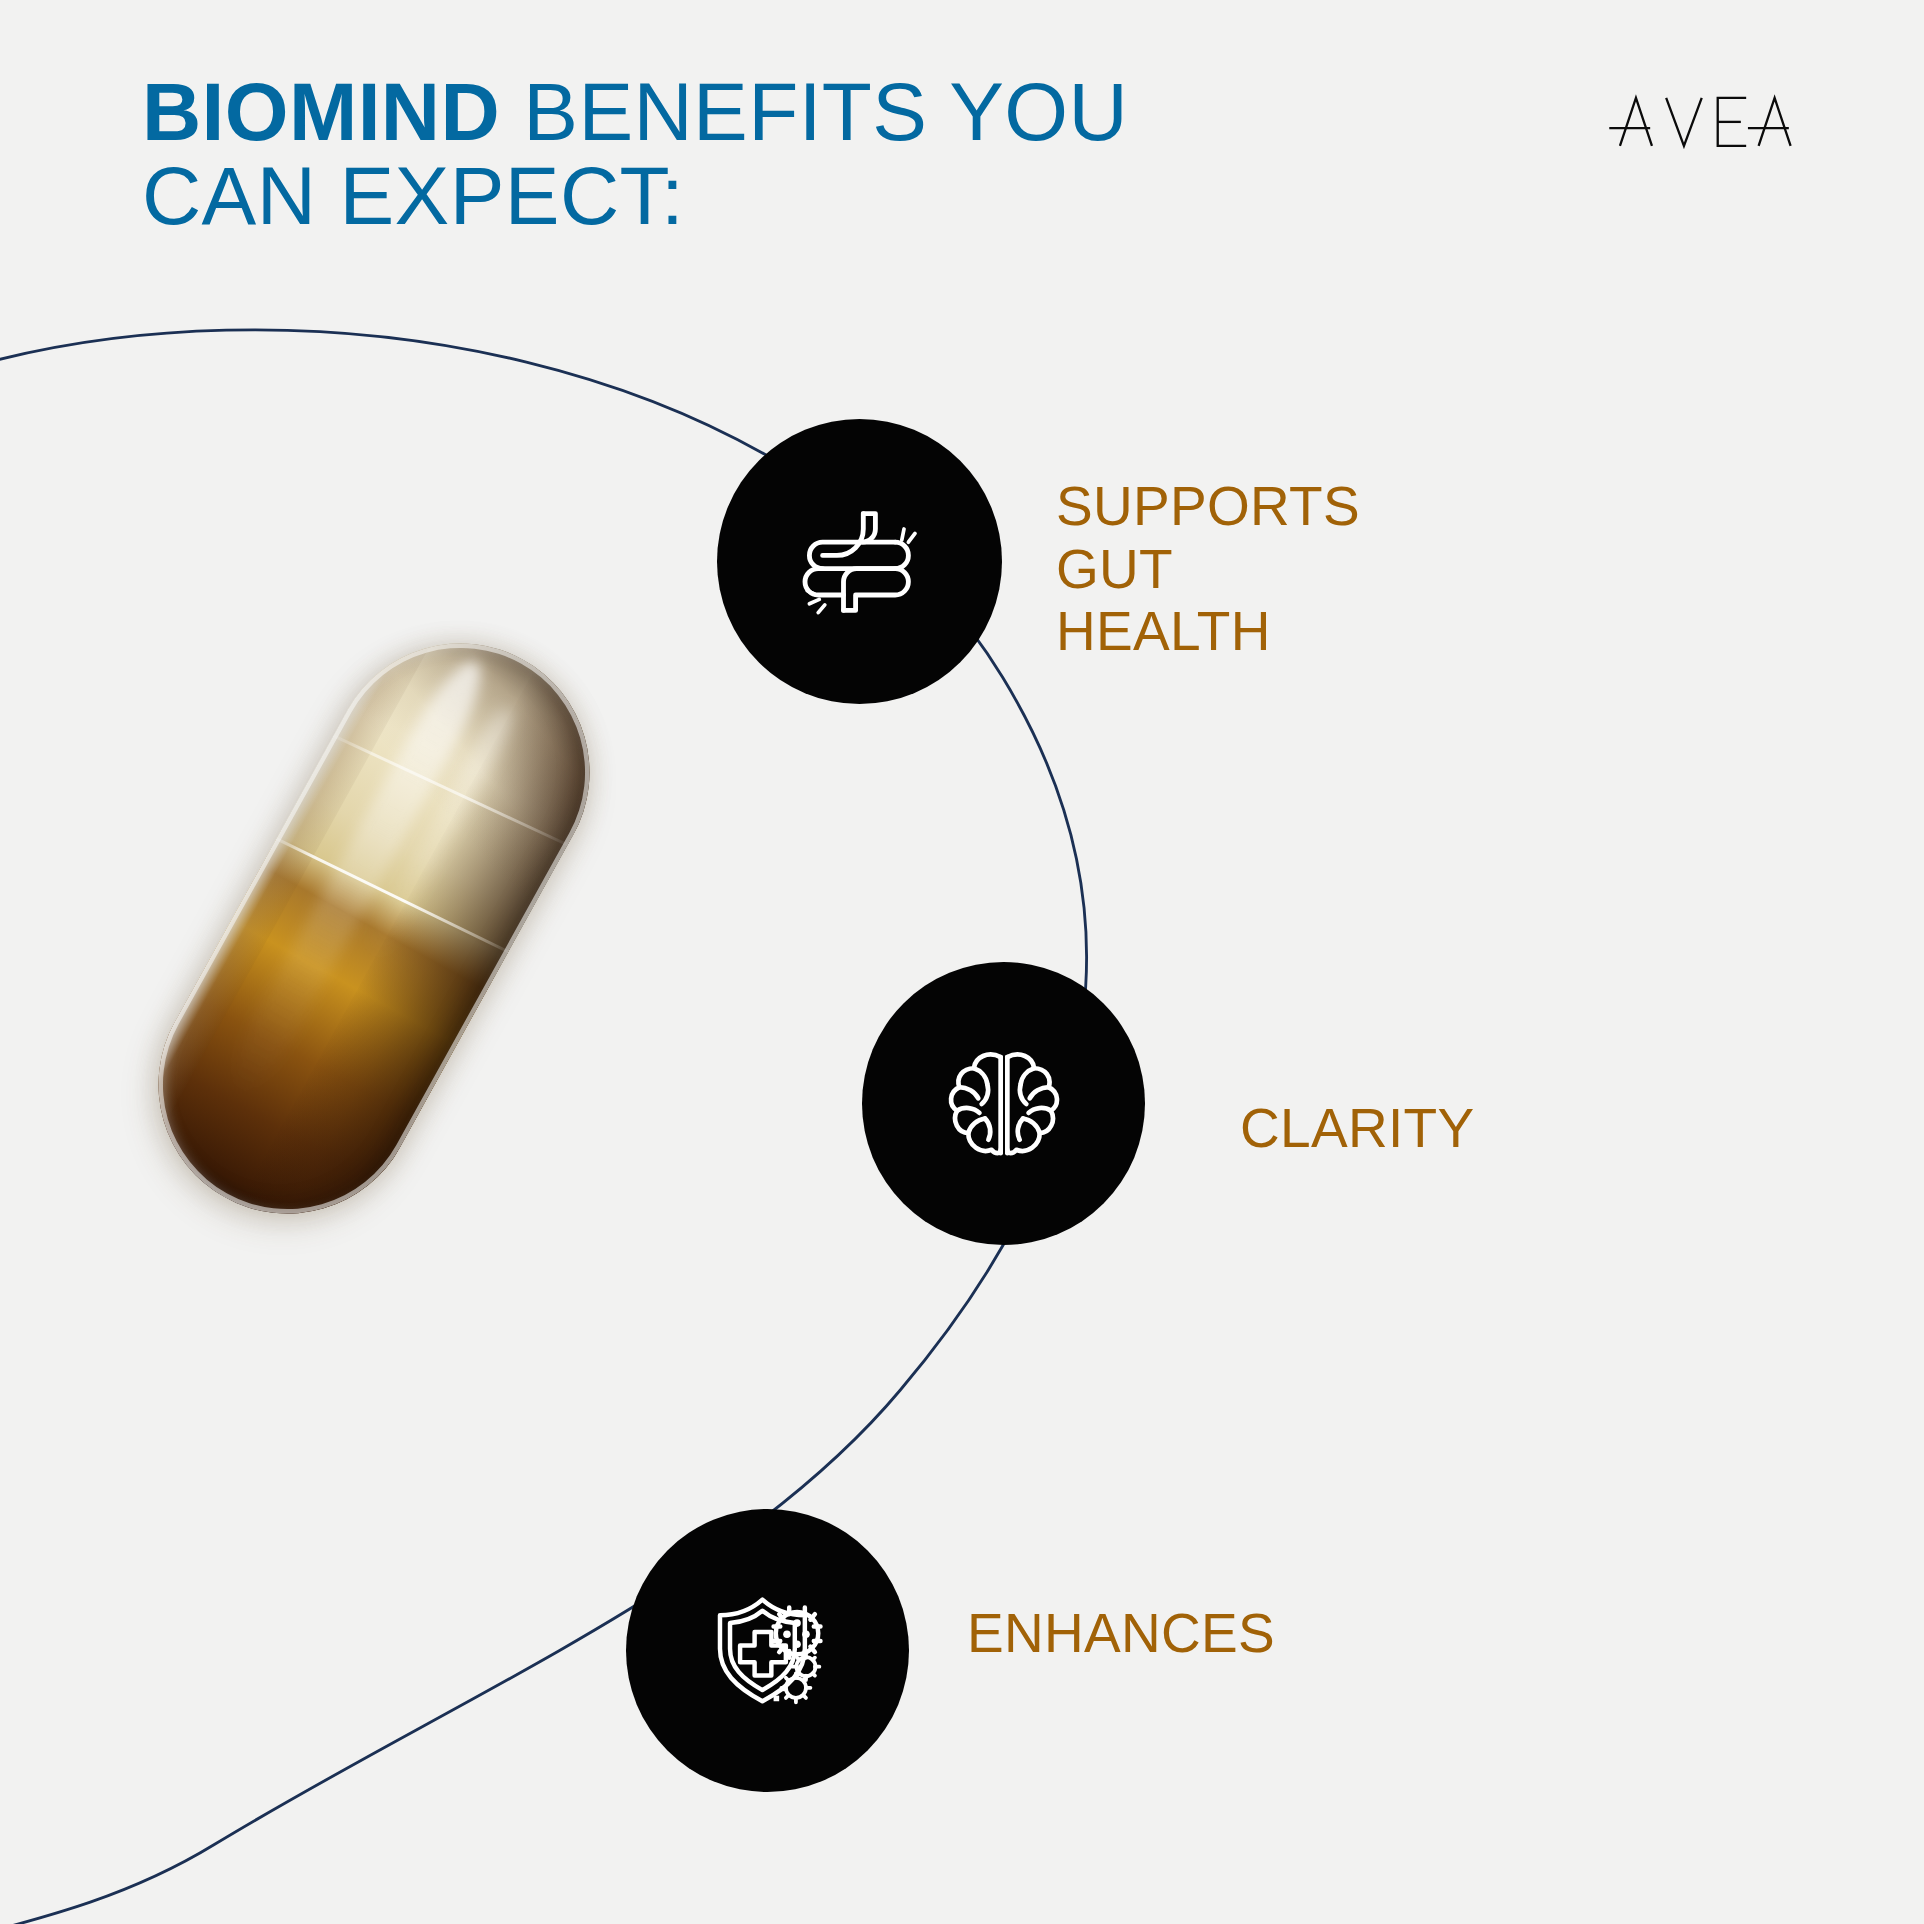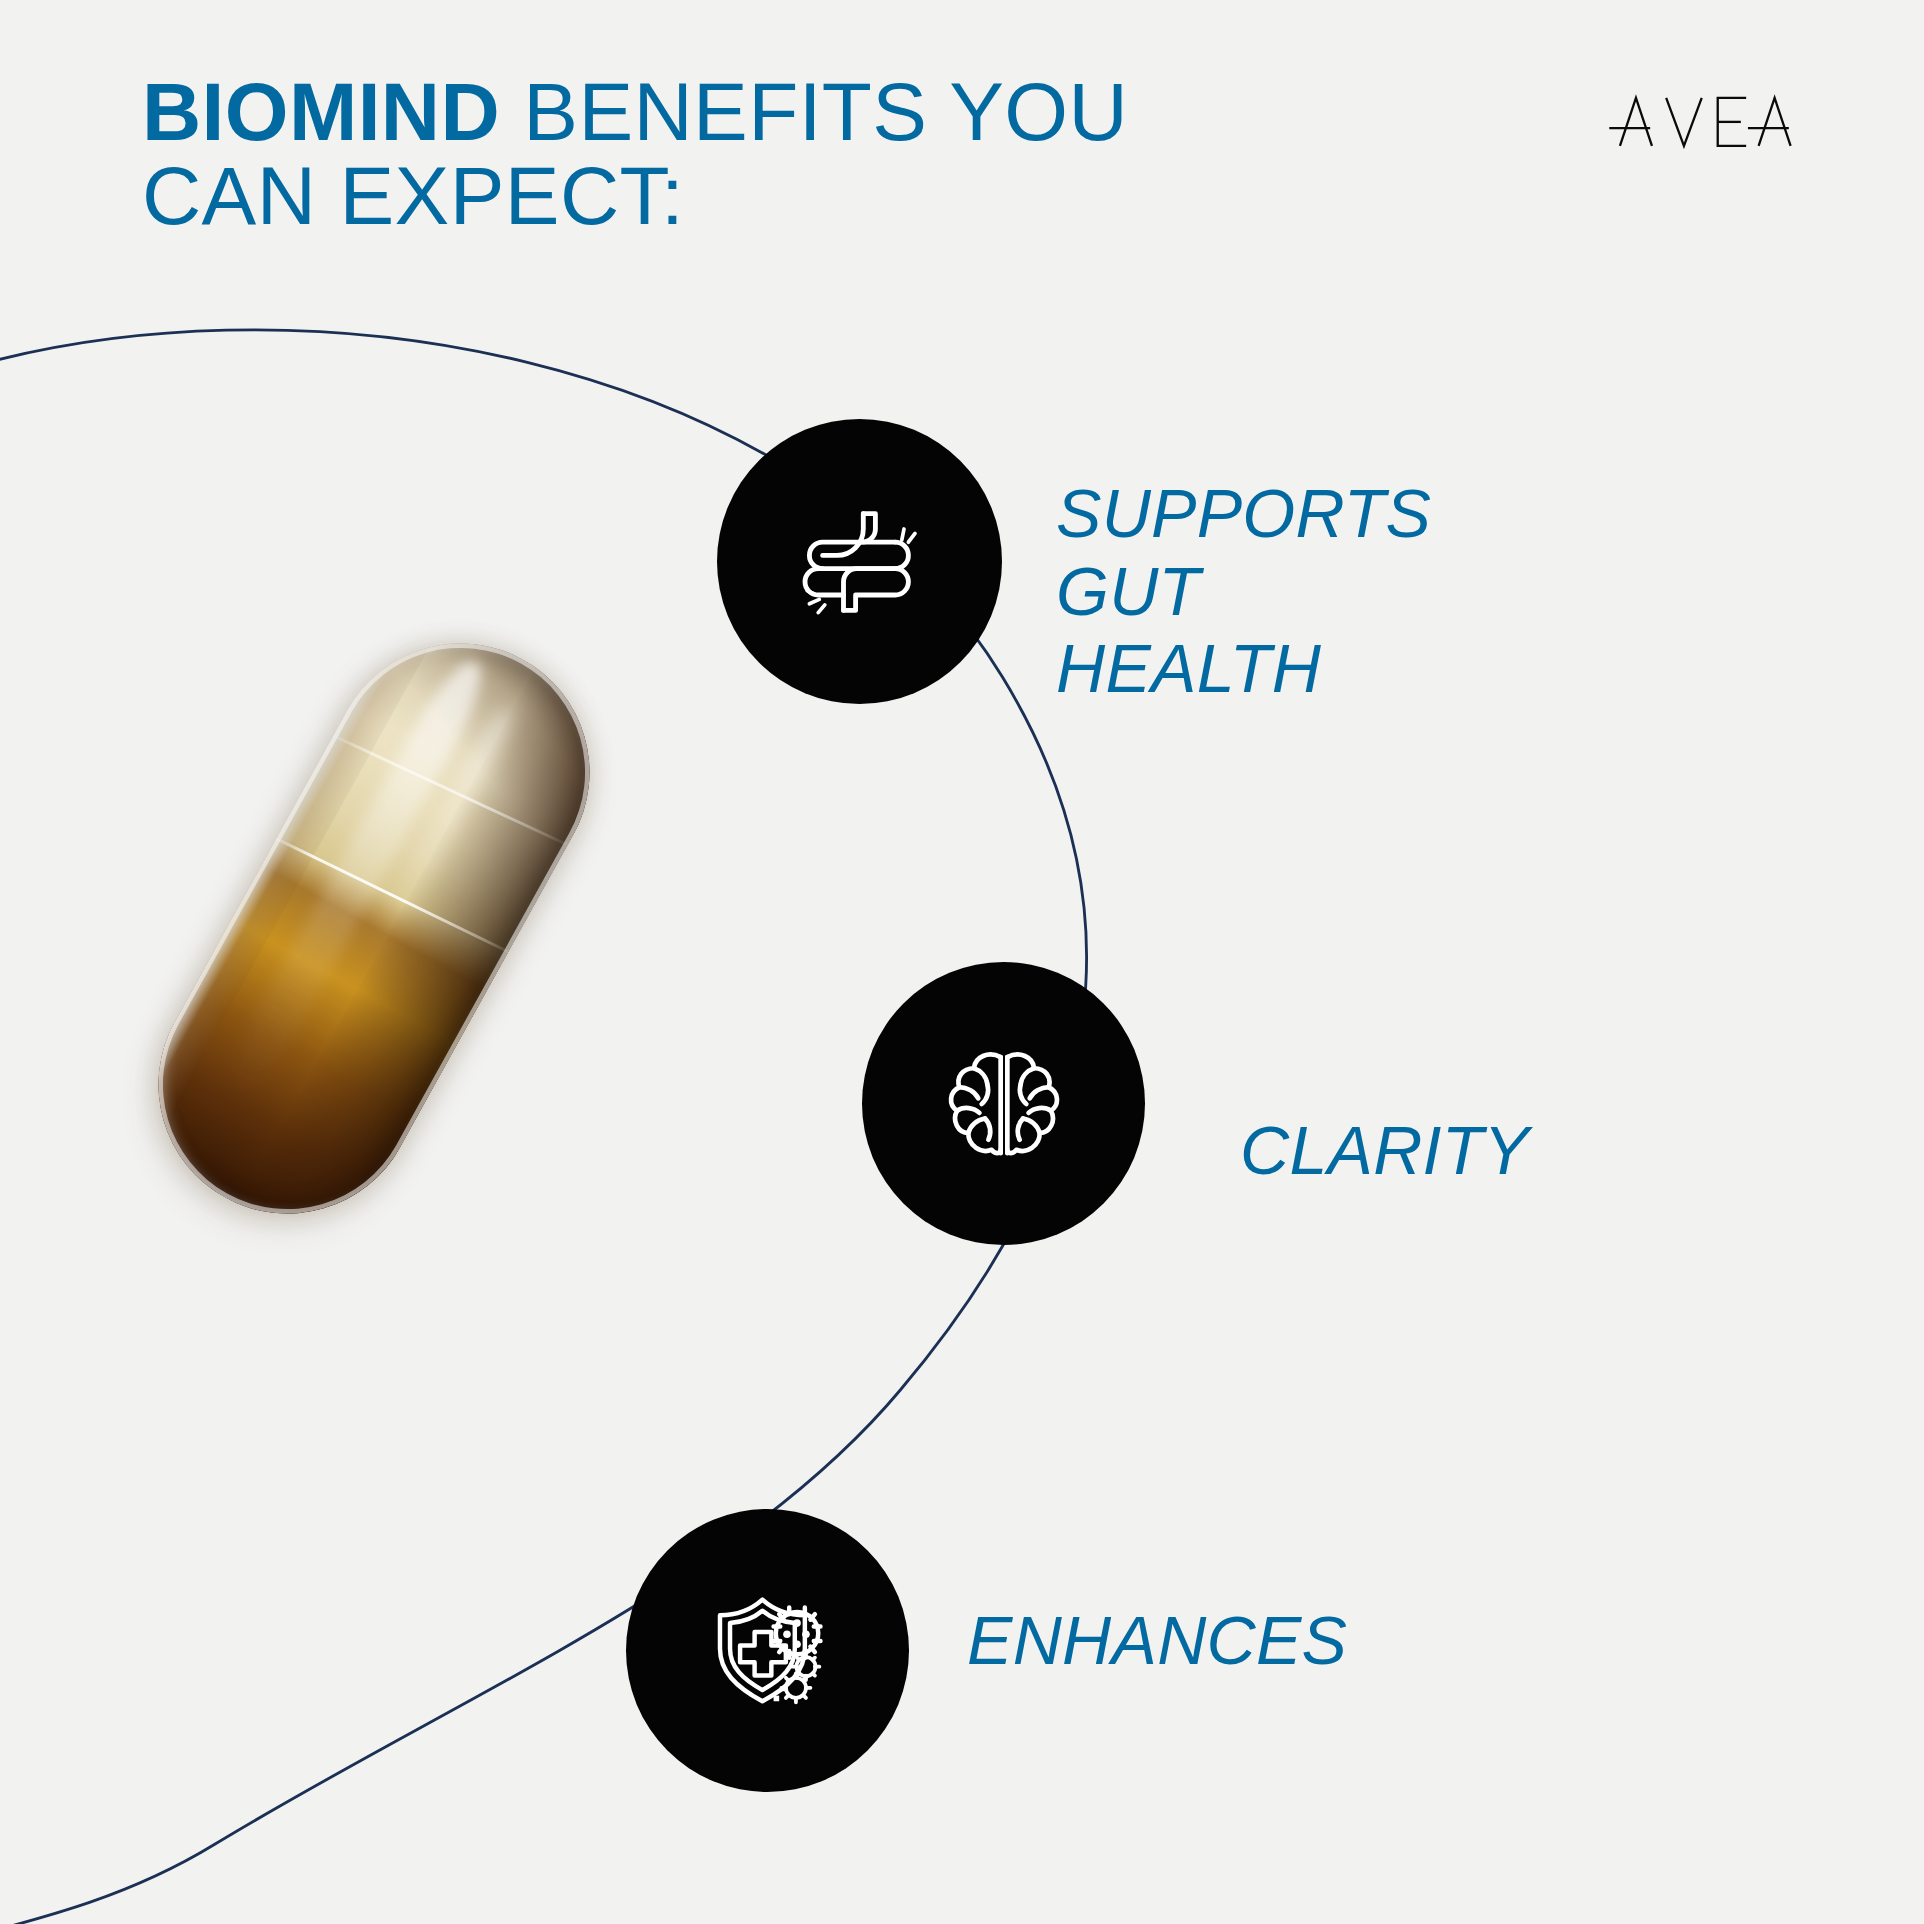--- a/index.html
+++ b/index.html
@@ -209,28 +209,27 @@
   .benefit-circle {
     position: absolute;
     border-radius: 50%;
     background: #040404;
     display: flex;
     align-items: center;
     justify-content: center;
   }
   .benefit-label {
     position: absolute;
-    color: #0369a1;
-    font-size: 68px;
+    color: #a16207;
+    font-size: 55px;
     line-height: 1.14;
     font-weight: 400;
     letter-spacing: 0.3px;
     text-transform: uppercase;
     white-space: pre-line;
-    font-style: italic;
   }
 
   .icon-svg { display: block; }
 </style>
 </head>
 <body>
 
 <div id="canvas">
 
   <svg id="arc-layer" viewBox="0 0 2160 2160" aria-hidden="true">

